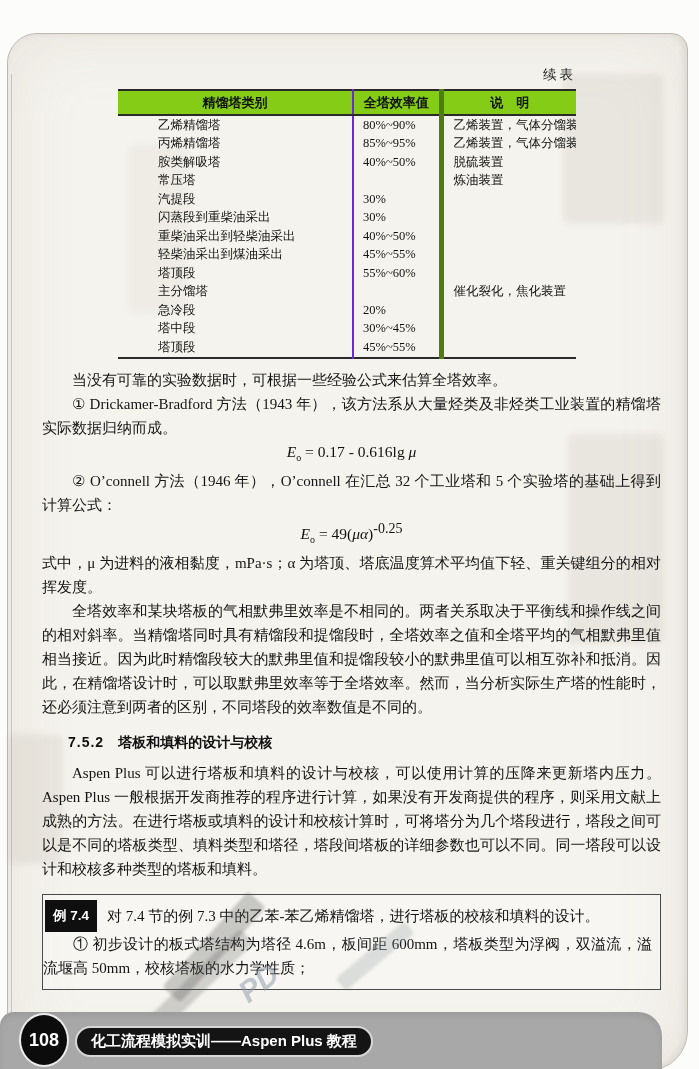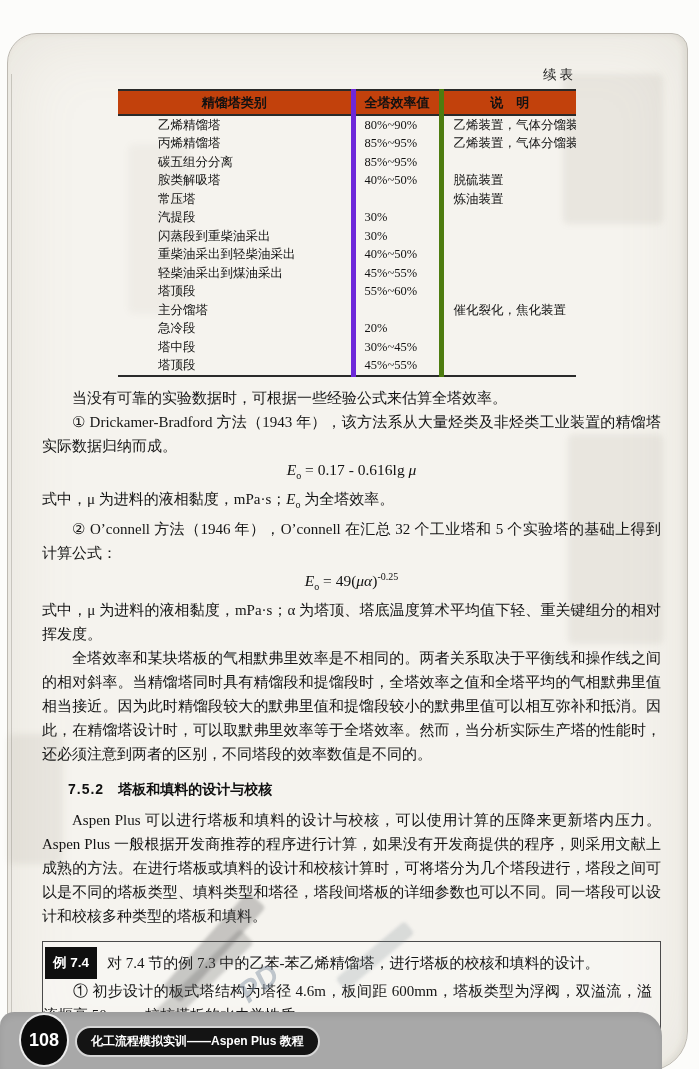--- a/index.html
+++ b/index.html
@@ -35,43 +35,43 @@
   
   table.eff{
     margin-left:76px;width:458px;border-collapse:collapse;table-layout:fixed;
     border-top:2px solid #2a2a2a;border-bottom:2px solid #2a2a2a;
     font-size:12.5px;color:#111;
   }
   table.eff col.c1{width:235px}
   table.eff col.c2{width:88px}
   table.eff col.c3{width:135px}
   table.eff th{
-    background:#c2410c;border-bottom:2px solid #2a2a2a;
+    background:#84cc16;border-bottom:2px solid #2a2a2a;
     font-weight:bold;height:23px;text-align:center;padding:0;font-size:13px;
   }
   table.eff td{height:18.5px;padding:0;white-space:nowrap;overflow:hidden;}
   table.eff td:nth-child(1){padding-left:40px;}
-  table.eff th:nth-child(2),table.eff td:nth-child(2){border-left:5px solid #6d28d9;}
+  table.eff th:nth-child(2),table.eff td:nth-child(2){border-left:2px solid #6d28d9;}
   table.eff th:nth-child(3),table.eff td:nth-child(3){border-left:5px solid #4d7c0f;}
   table.eff td:nth-child(2){padding-left:9px;}
   table.eff td:nth-child(3){padding-left:10px;}
 
   
   .bodytext{font-size:15px;line-height:24px;text-align:justify;color:#141414;}
   .bodytext p{margin:0;}
   p.indent{text-indent:2em;}
   .first{margin-top:9px !important;}
 
   .formula{
     text-align:center;font-size:15.5px;line-height:21px;margin:1px 0;
     font-family:"Liberation Serif","DejaVu Serif",serif;color:#111;
   }
   .formula .v{font-style:italic;}
   .formula sub{font-size:10px;}
-  .formula sup{font-size:10px;}
+  .formula sup{font-size:14px;}
 
   
   .sec-heading{
     margin:15px 0 9px 26px;
     font-family:"Liberation Sans","DejaVu Sans",sans-serif;
     font-weight:bold;font-size:14px;color:#101010;
   }
   .sec-heading .sec-no{margin-right:14px;letter-spacing:1px;}
 
   
@@ -97,21 +97,21 @@
     position:absolute;left:21px;top:1015px;width:46px;height:50px;border-radius:50%;
     background:#0c0c0c;color:#fff;display:flex;align-items:center;justify-content:center;
     font-family:"Liberation Sans","DejaVu Sans",sans-serif;font-weight:bold;font-size:18px;
     box-shadow:0 0 0 2px #ececec;
   }
   .title-pill{
     position:absolute;left:75px;top:1026px;height:27px;
     background:#141414;border:2px solid #d6d6d6;border-radius:16px;
     color:#fff;display:flex;align-items:center;padding:0 14px;
     font-family:"Liberation Sans","DejaVu Sans",sans-serif;
-    font-weight:bold;font-size:12px;white-space:nowrap;
+    font-weight:bold;font-size:15px;white-space:nowrap;
   }
 
   
   .wm-bar{position:absolute;background:rgba(75,75,75,.28);filter:blur(1.5px);border-radius:4px;}
   .wm-pd{
     position:absolute;left:238px;top:966px;
     font-family:"Liberation Sans","DejaVu Sans",sans-serif;
     font-weight:bold;font-style:italic;font-size:30px;
     color:rgba(135,150,165,.50);transform:rotate(-38deg);
   }
@@ -151,25 +151,20 @@
               <td>乙烯精馏塔</td>
               <td>80%~90%</td>
               <td>乙烯装置，气体分馏装置</td>
             </tr>
             <tr>
               <td>丙烯精馏塔</td>
               <td>85%~95%</td>
               <td>乙烯装置，气体分馏装置</td>
             </tr>
             <tr>
-              <td>碳五组分分离</td>
-              <td>85%~95%</td>
-              <td></td>
-            </tr>
-            <tr>
               <td>胺类解吸塔</td>
               <td>40%~50%</td>
               <td>脱硫装置</td>
             </tr>
             <tr>
               <td>常压塔</td>
               <td></td>
               <td>炼油装置</td>
             </tr>
             <tr>
@@ -219,21 +214,20 @@
             </tr>
           </tbody>
       </table>
 
       <div class="bodytext">
         <p class="indent first">当没有可靠的实验数据时，可根据一些经验公式来估算全塔效率。</p>
         <p class="indent">① Drickamer-Bradford 方法（1943 年），该方法系从大量烃类及非烃类工业装置的精馏塔实际数据归纳而成。</p>
 
         <div class="formula"><span class="v">E</span><sub>o</sub><span> = 0.17 - 0.616lg </span><span class="v">μ</span></div>
 
-        <p><span>式中，μ 为进料的液相黏度，mPa·s；</span><span class="v" style="font-style:italic">E</span><sub style="font-size:10px">o</sub><span> 为全塔效率。</span></p>
 
         <p class="indent">② O’connell 方法（1946 年），O’connell 在汇总 32 个工业塔和 5 个实验塔的基础上得到计算公式：</p>
 
         <div class="formula"><span class="v">E</span><sub>o</sub><span> = 49(</span><span class="v">μα</span><span>)</span><sup>-0.25</sup></div>
 
         <p>式中，μ 为进料的液相黏度，mPa·s；α 为塔顶、塔底温度算术平均值下轻、重关键组分的相对挥发度。</p>
         <p class="indent">全塔效率和某块塔板的气相默弗里效率是不相同的。两者关系取决于平衡线和操作线之间的相对斜率。当精馏塔同时具有精馏段和提馏段时，全塔效率之值和全塔平均的气相默弗里值相当接近。因为此时精馏段较大的默弗里值和提馏段较小的默弗里值可以相互弥补和抵消。因此，在精馏塔设计时，可以取默弗里效率等于全塔效率。然而，当分析实际生产塔的性能时，还必须注意到两者的区别，不同塔段的效率数值是不同的。</p>
       </div>
 
       <div class="sec-heading">

